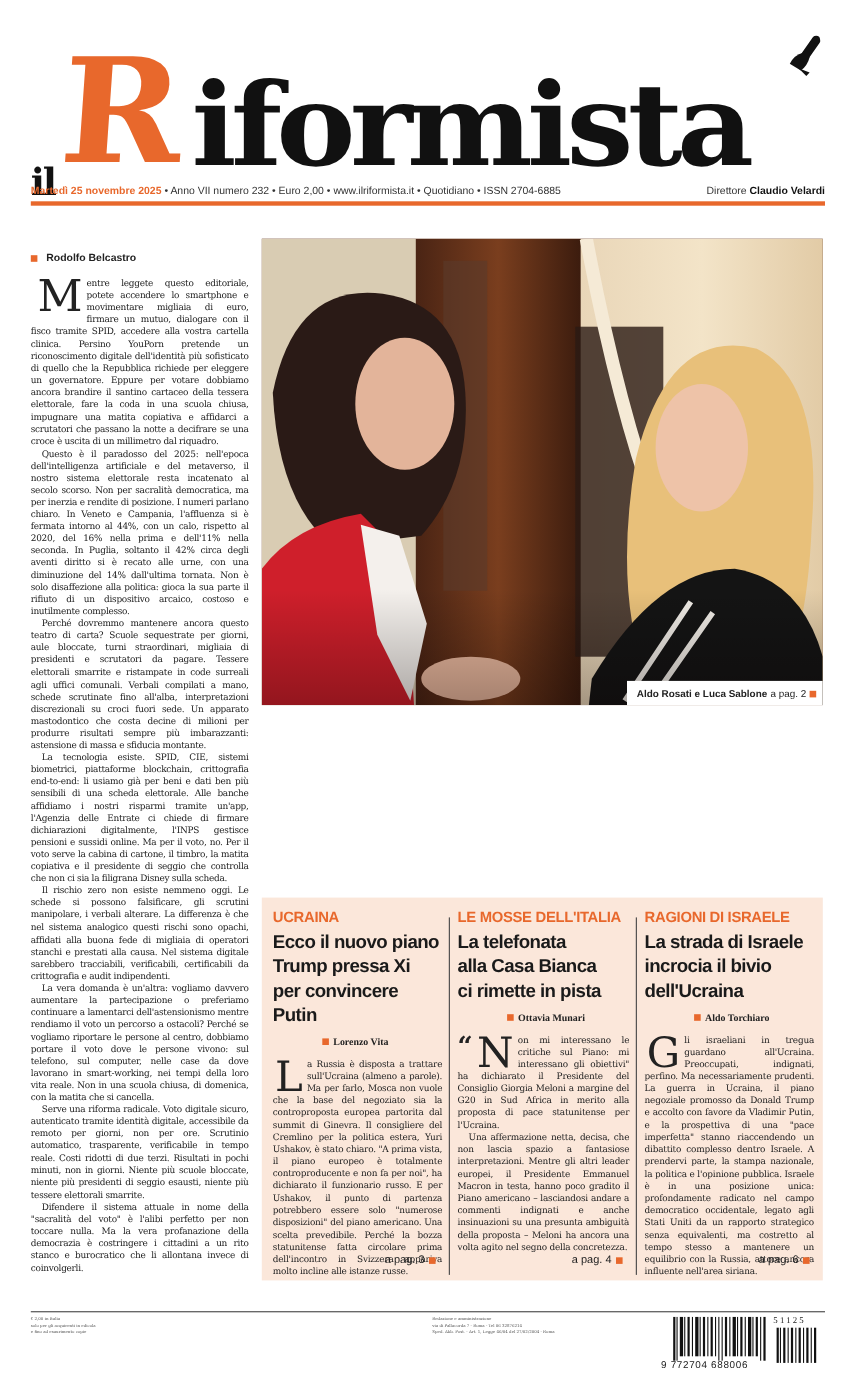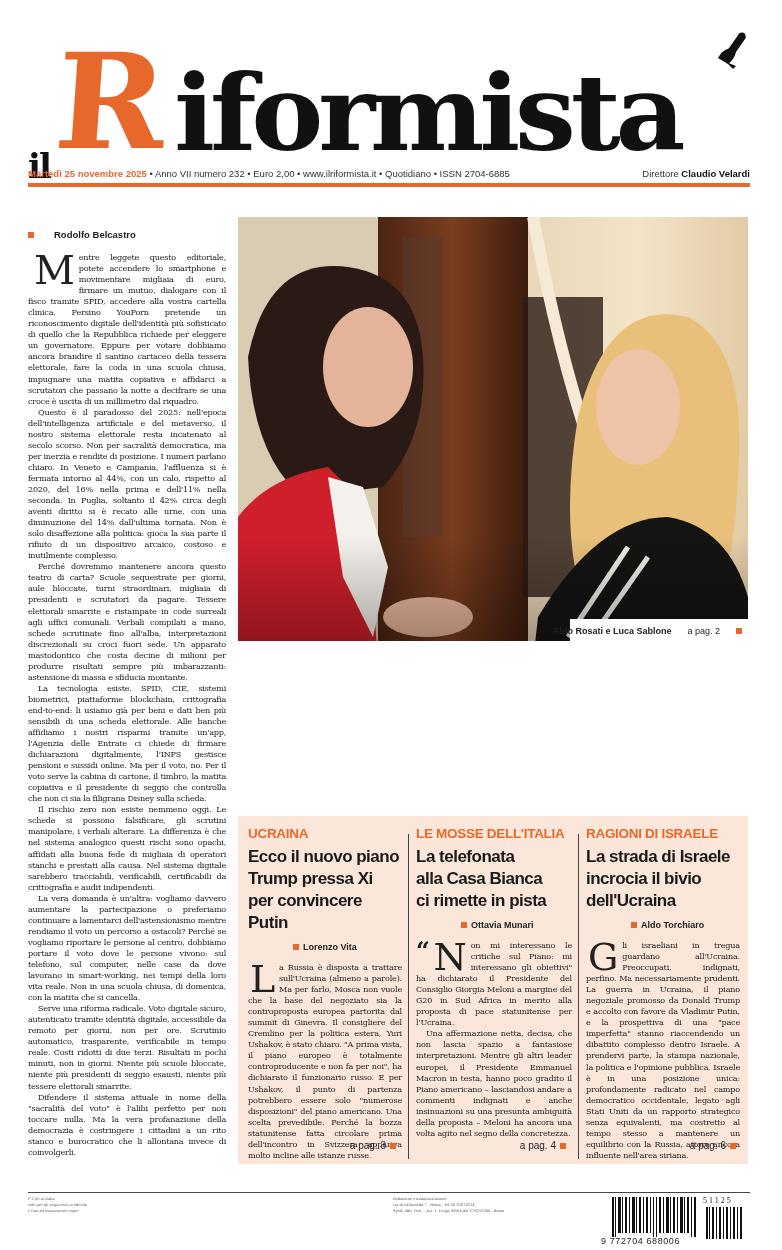--- a/index.html
+++ b/index.html
@@ -15,46 +15,46 @@
 
   .dateline { position: absolute; left: 28px; top: 168px; width: 722px; font-family: "Liberation Sans", sans-serif; font-size: 9.5px; color: #333; display: flex; justify-content: space-between; }
   .dateline .date { color: #e8682c; font-weight: bold; }
   .dateline .dir b { color: #111; }
   .orange-rule { position: absolute; left: 28px; top: 183px; width: 722px; height: 4px; background: #e8682c; }
 
   
   .editorial { position: absolute; left: 28px; top: 215px; width: 198px; }
   .ed-title { font-family: "Liberation Sans", sans-serif; font-weight: bold; font-size: 17.2px; line-height: 22px; color: #e8682c; letter-spacing: -0.4px; }
   .ed-title i { font-style: italic; }
-  .byline { font-family: "Liberation Sans", sans-serif; font-weight: bold; font-size: 9.5px; color: #222; margin-top: 14px; display: flex; align-items: center; gap: 20px; }
+  .byline { font-family: "Liberation Sans", sans-serif; font-weight: bold; font-size: 9.5px; color: #222; margin-top: 14px; display: flex; align-items: center; gap: 8px; }
   .sq { display: inline-block; width: 6px; height: 6px; background: #e8682c; }
   .ed-body { margin-top: 12px; font-family: "DejaVu Serif", serif; font-size: 8.15px; line-height: 11.05px; text-align: justify; color: #222; letter-spacing: -0.25px; }
   .ed-body p { text-indent: 10px; }
   .ed-body p.first { text-indent: 0; }
   .dropcap { float: left; font-size: 40px; line-height: 32px; margin: 2px 4px 0 6px; font-family: "DejaVu Serif", serif; font-weight: normal; color: #222; }
 
   
   .photo { position: absolute; left: 238px; top: 217px; width: 510px; height: 424px; overflow: hidden; background: #6b3a22; text-align: center; }
   .photo svg { position: absolute; left: 0; top: 0; }
   .headline { position: absolute; left: 16px; top: 420px; width: 490px; font-family: "Liberation Sans", sans-serif; font-weight: bold; font-size: 56px; line-height: 1; color: #fff; letter-spacing: -1.5px; transform: scaleX(0.86); transform-origin: left; white-space: nowrap; text-shadow: 0 1px 3px rgba(0,0,0,0.4); }
   .subhead { position: absolute; left: 16px; top: 492px; font-family: "Liberation Sans", sans-serif; font-weight: bold; font-size: 19.5px; line-height: 26px; color: #fff; letter-spacing: -0.5px; transform: scaleX(0.88); transform-origin: left; white-space: nowrap; text-shadow: 0 1px 2px rgba(0,0,0,0.5); }
   .photo-credit-box { position: absolute; right: 0; bottom: 0; width: 178px; height: 22px; background: #fff; }
-  .photo-credit { position: absolute; right: 6px; bottom: 5px; font-family: "Liberation Sans", sans-serif; font-size: 9px; color: #222; display: flex; gap: 16px; align-items: center; }
+  .photo-credit { position: absolute; right: 6px; bottom: 5px; font-family: "Liberation Sans", sans-serif; font-size: 9px; color: #222; display: flex; gap: 3px; align-items: center; }
   .photo-credit b { font-weight: bold; }
 
   
   .pinkbox { position: absolute; left: 238px; top: 816px; width: 510px; height: 348px; background: #fbe7da; }
   .col { position: absolute; top: 10px; }
   .col1 { left: 10px; width: 154px; }
   .col2 { left: 178px; width: 156px; }
   .col3 { left: 348px; width: 154px; }
   .vrule { position: absolute; top: 18px; width: 1px; height: 325px; background: #444; }
   .kicker { font-family: "Liberation Sans", sans-serif; font-weight: bold; font-size: 13.5px; color: #e8682c; letter-spacing: -0.3px; }
   .coltitle { margin-top: 5px; font-family: "Liberation Sans", sans-serif; font-weight: bold; font-size: 17px; line-height: 22px; color: #1a1a1a; letter-spacing: -0.5px; }
-  .colbyline { margin-top: 8px; font-family: Liberation Sans, sans-serif; font-weight: bold; font-size: 9px; color: #222; display: flex; align-items: center; gap: 4px; padding-left: 45px; }
+  .colbyline { margin-top: 8px; font-family: Liberation Serif, serif; font-weight: bold; font-size: 9px; color: #222; display: flex; align-items: center; gap: 4px; padding-left: 45px; }
   .colbody { margin-top: 10px; font-family: "DejaVu Serif", serif; font-size: 8.1px; line-height: 11.05px; text-align: justify; color: #222; letter-spacing: -0.2px; }
   .colbody p { text-indent: 10px; }
   .colbody p.first { text-indent: 0; }
   .coldrop { float: left; font-size: 38px; line-height: 30px; margin: 2px 4px 0 2px; }
   .quoteopen { float: left; font-size: 24px; line-height: 22px; margin: 0 2px 0 0; font-weight: bold; }
   .pagref { position: absolute; bottom: -1px; right: 6px; font-family: "Liberation Sans", sans-serif; font-size: 10px; color: #222; display: flex; gap: 4px; align-items: center; }
   .pagref-wrap { position: absolute; top: 320px; width: 154px; height: 14px; }
 
   
   .footer-rule { position: absolute; left: 28px; top: 1192px; width: 722px; height: 1px; background: #444; }

